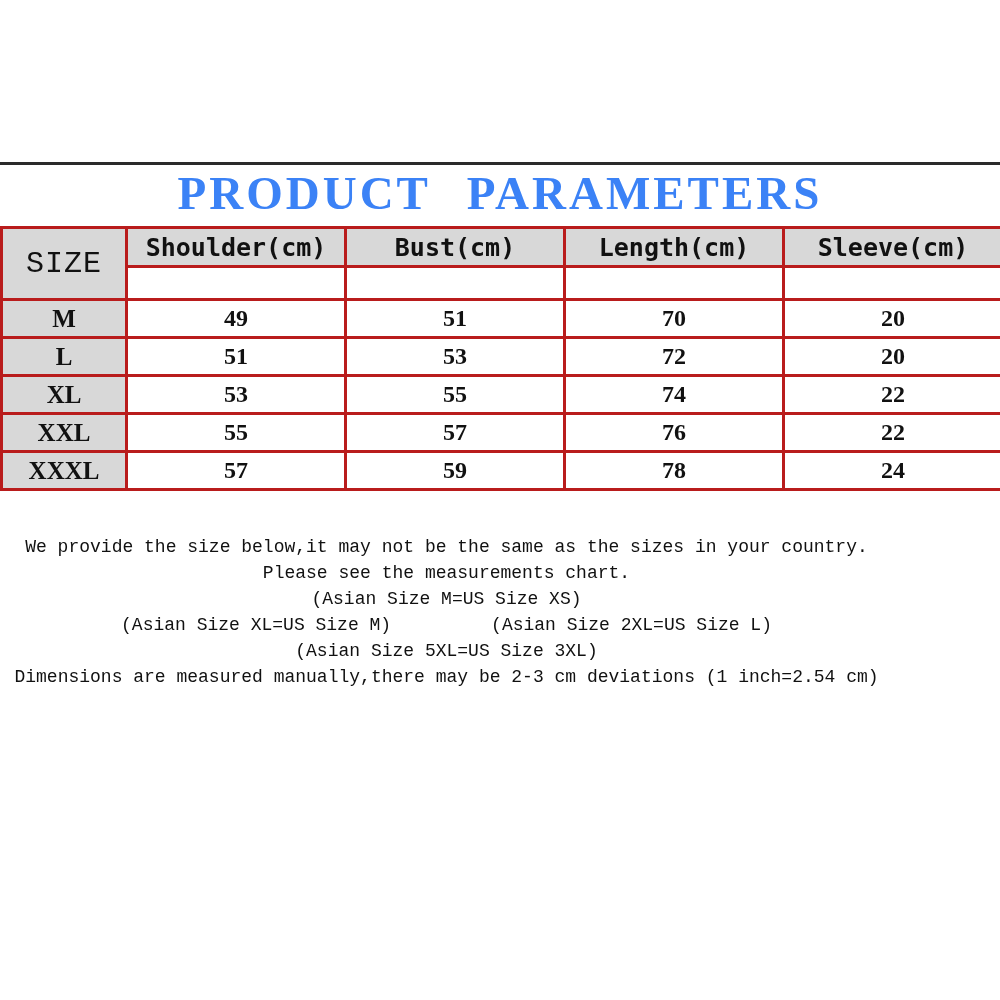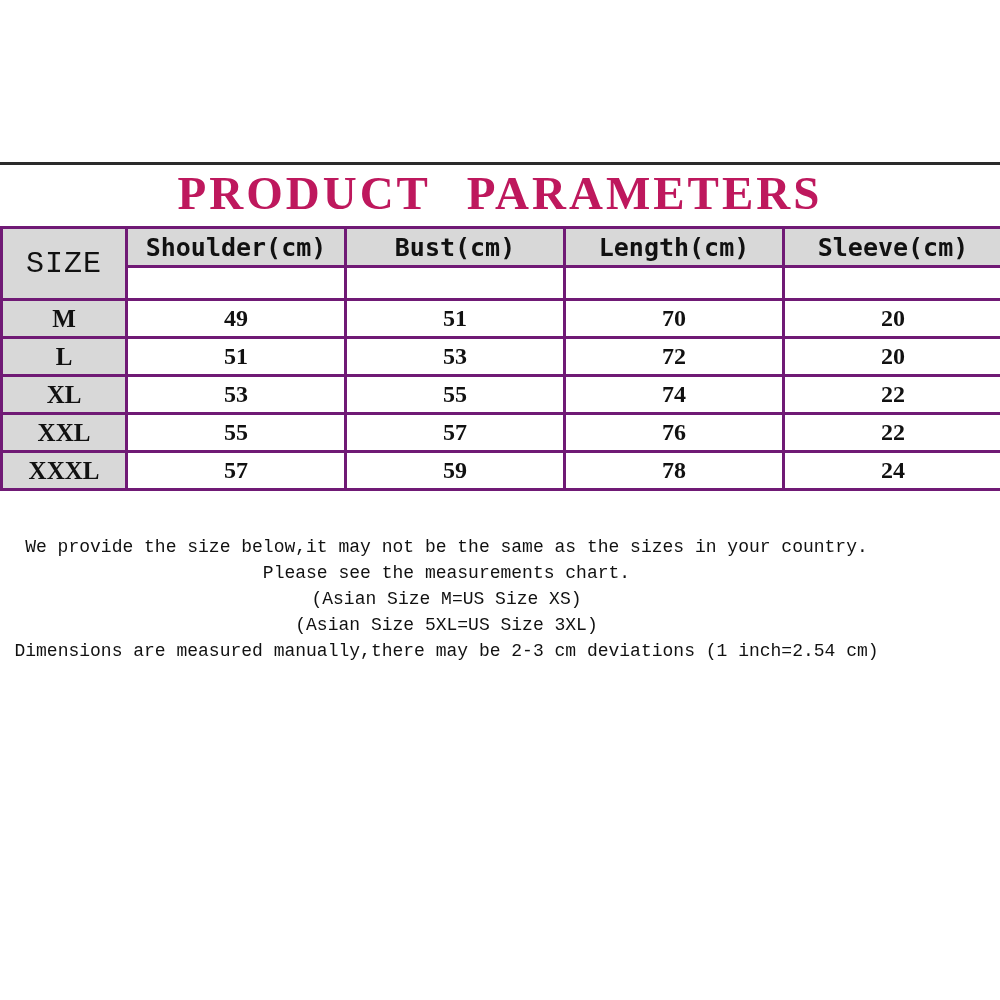--- a/index.html
+++ b/index.html
@@ -28,33 +28,33 @@
     position: absolute;
     top: 166px;
     left: 0;
     width: 1000px;
     text-align: center;
     font-family: "Liberation Serif", serif;
     font-weight: bold;
     font-size: 47px;
     letter-spacing: 3px;
     word-spacing: 22px;
-    color: #be185d;
+    color: #3b82f6;
     white-space: nowrap;
   }
   table.size-table {
     position: absolute;
     top: 226px;
     left: 0;
     width: 1000px;
     border-collapse: collapse;
     table-layout: fixed;
   }
   table.size-table td, table.size-table th {
-    border: 3px solid #701a75;
+    border: 3px solid #b91c1c;
     text-align: center;
     vertical-align: middle;
     padding: 0;
   }
   .col-size  { width: 125px; }
   .col-data  { width: 219px; }
   th.size-cell {
     background: #d8d8d8;
     font-family: "Liberation Mono", monospace;
     font-weight: normal;
@@ -175,18 +175,22 @@
     </tbody>
   </table>
 
   <div class="notes">
     <div>We provide the size below,it may not be the same as the sizes in your country.</div>
     <div>Please see the measurements chart.</div>
     <div class="note-pair">
       <span>(Asian Size M=US Size XS)</span>
     </div>
     <div class="note-pair">
+      <span>(Asian Size XL=US Size M)</span>
+      <span>(Asian Size 2XL=US Size L)</span>
+    </div>
+    <div class="note-pair">
     </div>
     <div>(Asian Size 5XL=US Size 3XL)</div>
     <div>Dimensions are measured manually,there may be 2-3 cm deviations (1 inch=2.54 cm)</div>
   </div>
 
 </div>
 
 </body></html>

